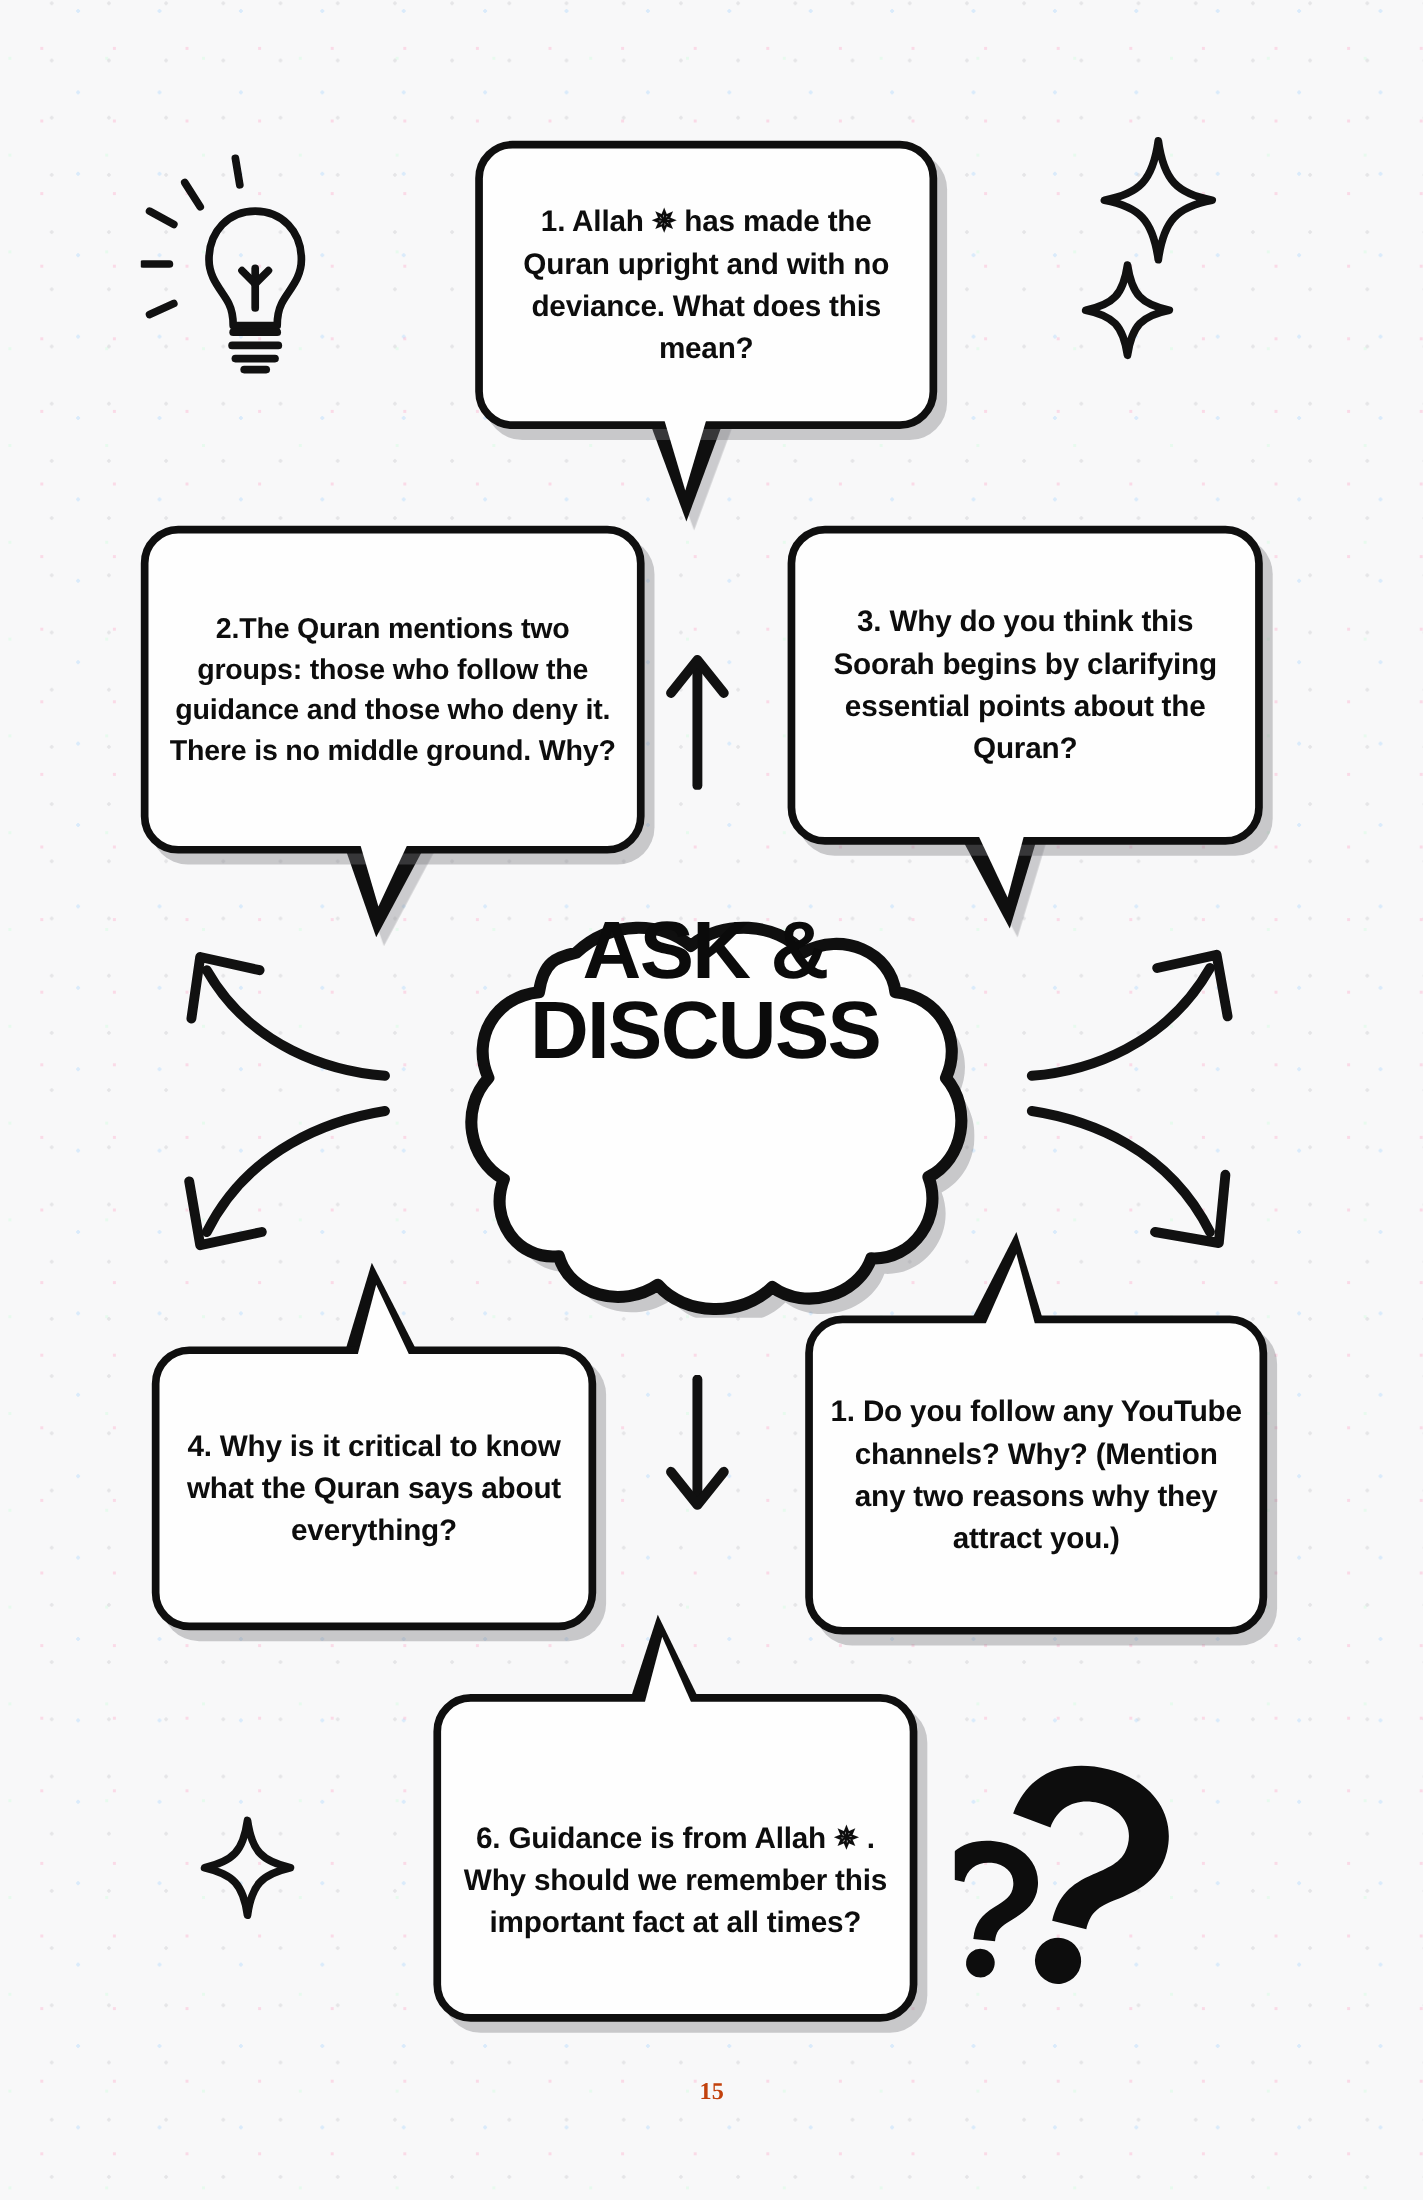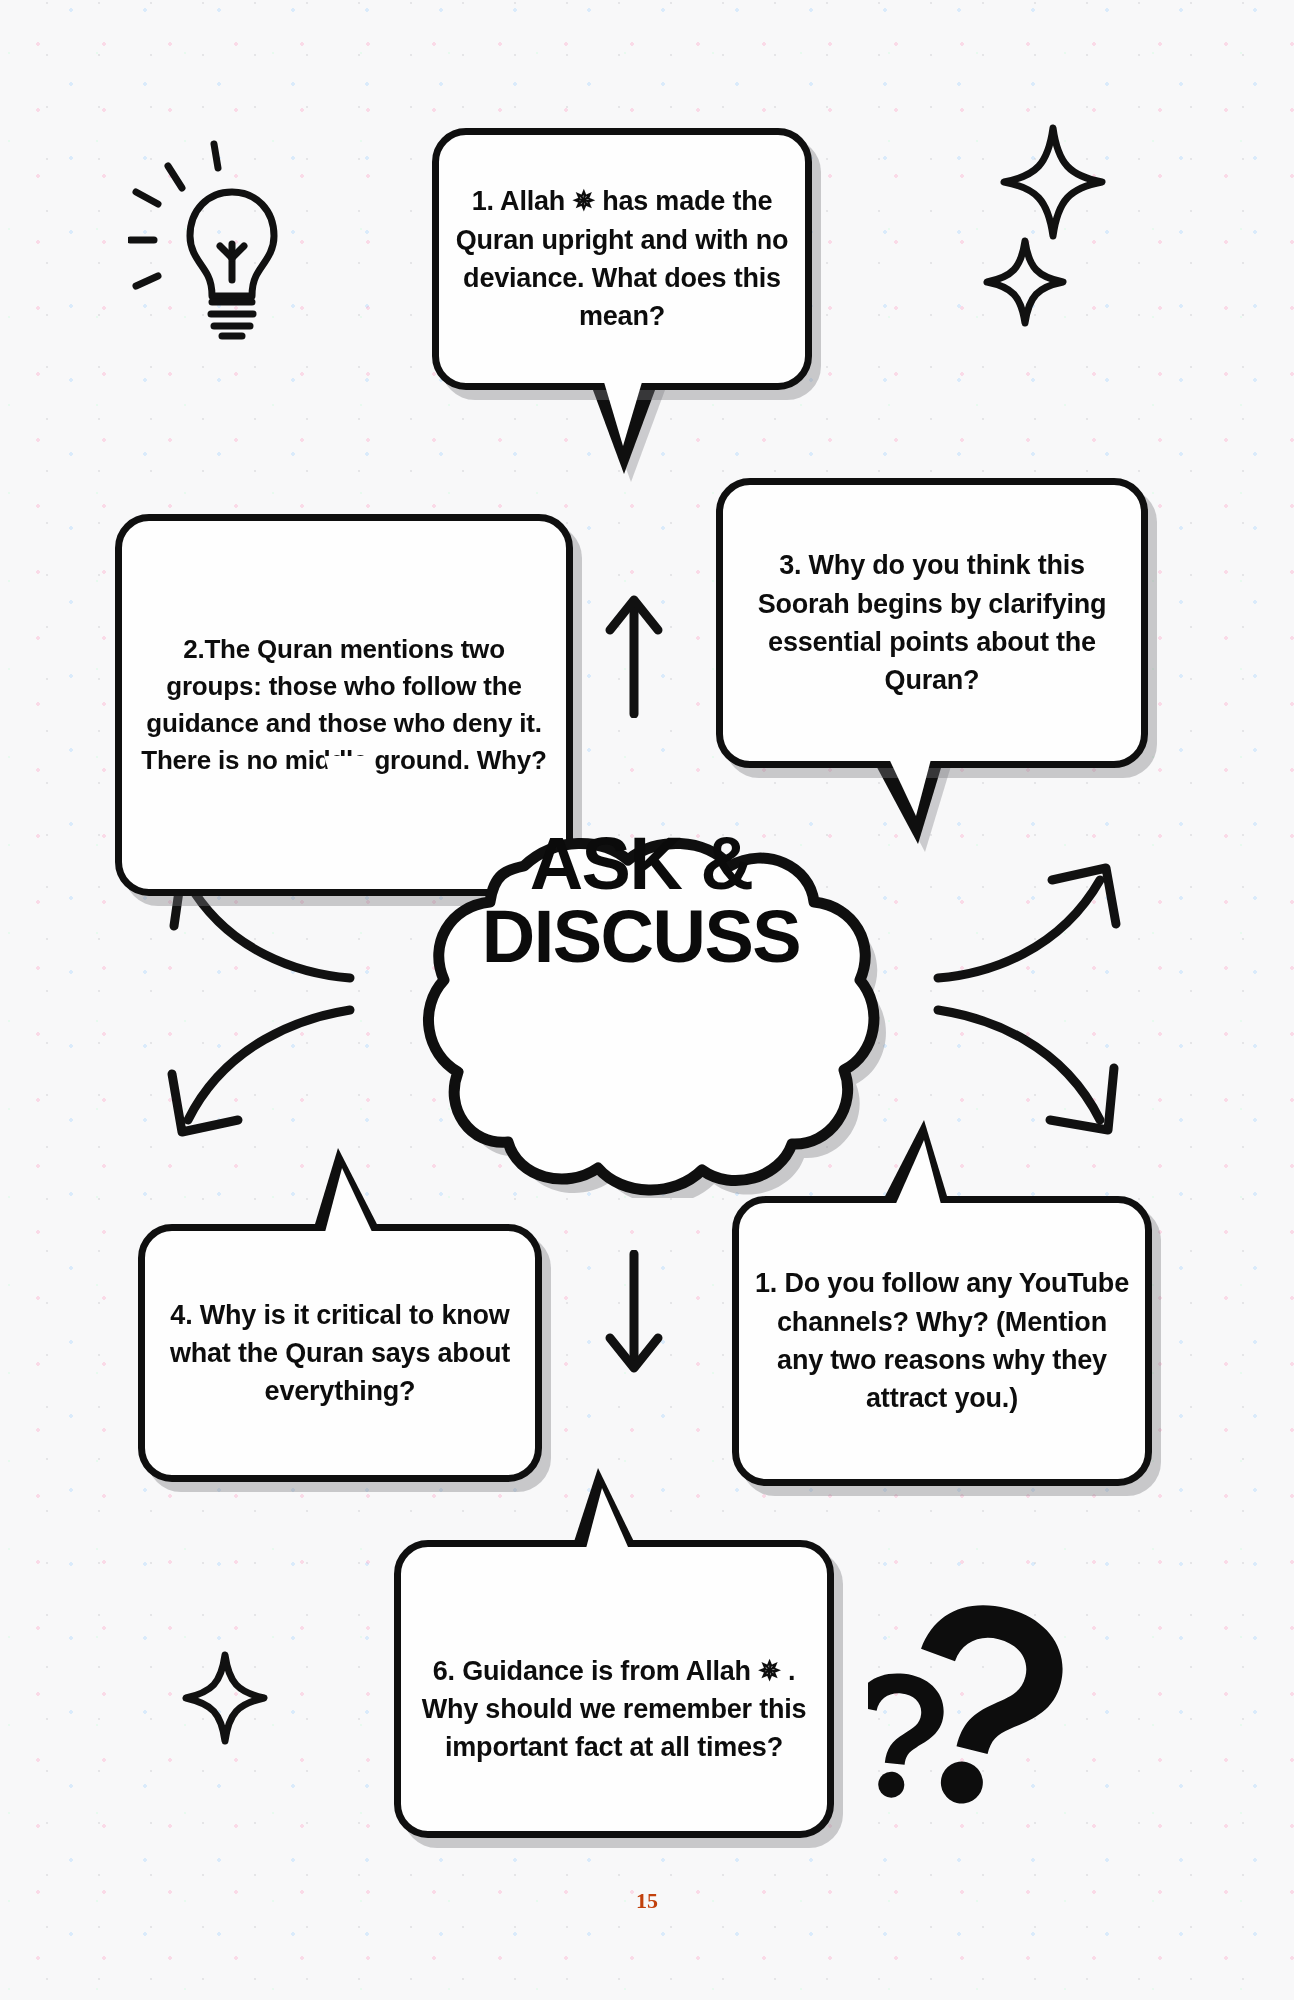--- a/index.html
+++ b/index.html
@@ -44,42 +44,42 @@
   }
   .bubble .txt {
     font-weight: 800;
     font-size: 26px;
     line-height: 1.42;
     color: #0d0d0d;
     letter-spacing: -0.2px;
   }
 
   
-  #b1 { left: 432px; top: 128px; width: 380px; height: 262px; }
+  #b1 { left: 432px; top: 128px; width: 420px; height: 262px; }
   #b1 .txt { font-size: 27px; }
   #b1-tail {
     position: absolute;
     left: 590px; top: 382px;
     width: 0; height: 0;
     border-left: 34px solid transparent;
     border-right: 34px solid transparent;
     border-top: 92px solid #0f0f0f;
     filter: drop-shadow(7px 8px 0 rgba(120,120,125,0.35));
   }
   #b1-tail-in {
     position: absolute;
     left: 601px; top: 372px;
     width: 0; height: 0;
     border-left: 22px solid transparent;
     border-right: 22px solid transparent;
     border-top: 74px solid #fefefe;
   }
 
   
-  #b2 { left: 115px; top: 478px; width: 458px; height: 382px; margin-top: 36px; }
+  #b2 { left: 128px; top: 478px; width: 458px; height: 298px; }
   #b2 .txt { font-size: 26px; }
   #b2-tail {
     position: absolute;
     left: 312px; top: 766px;
     width: 0; height: 0;
     border-left: 30px solid transparent;
     border-right: 46px solid transparent;
     border-top: 86px solid #0f0f0f;
     filter: drop-shadow(7px 8px 0 rgba(120,120,125,0.35));
   }

